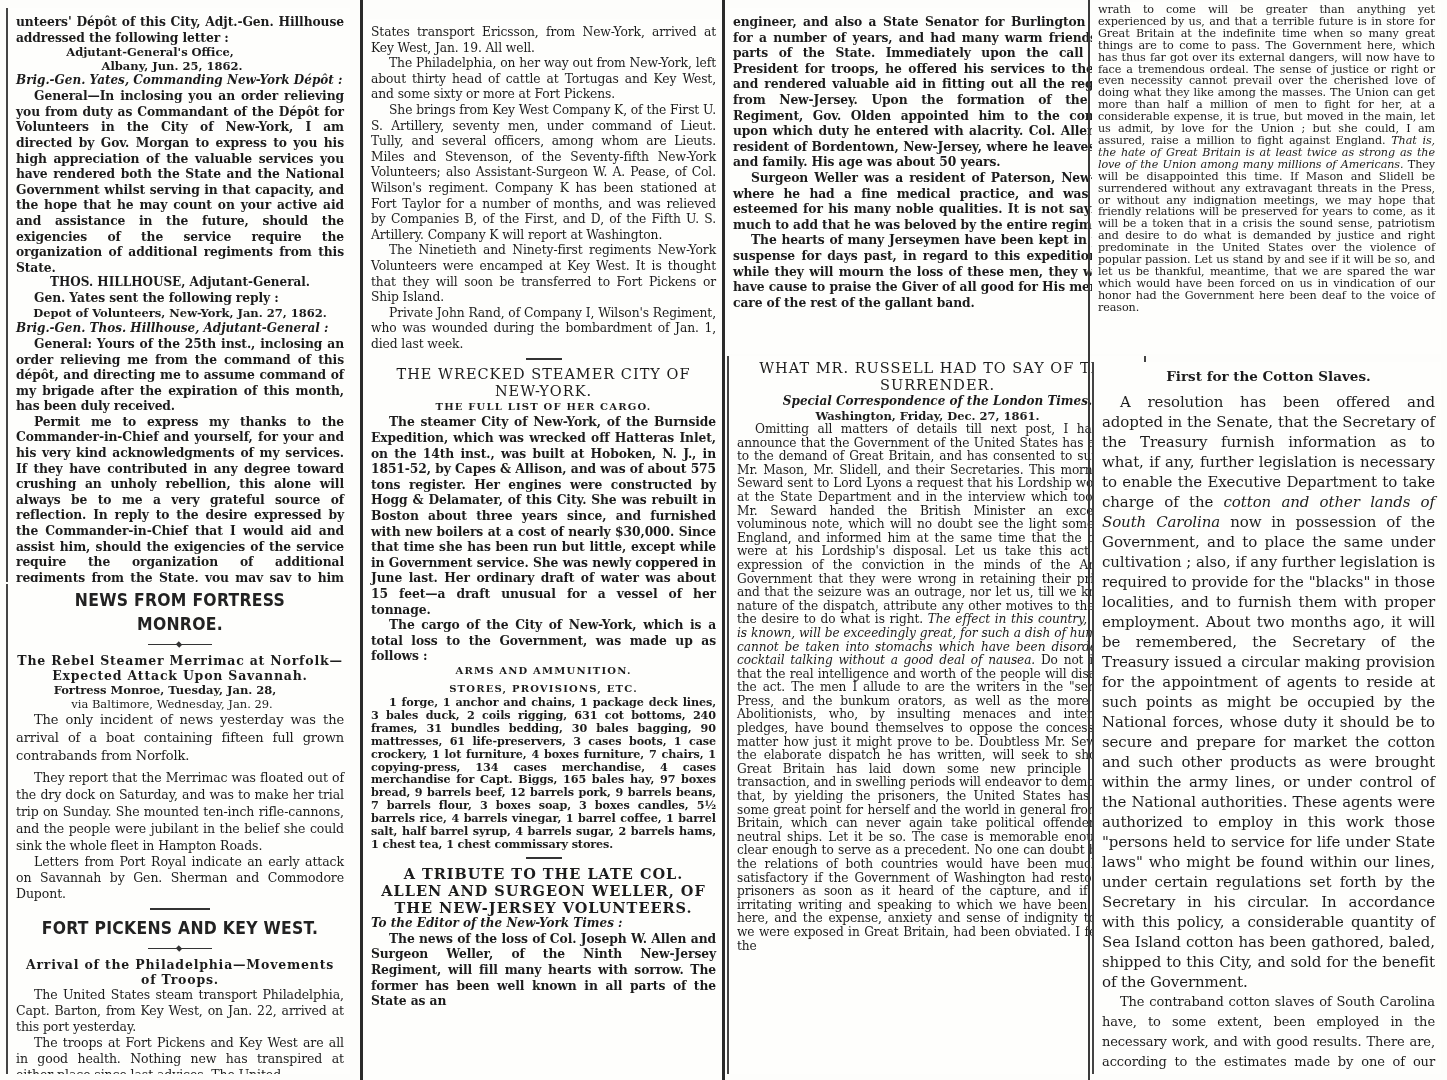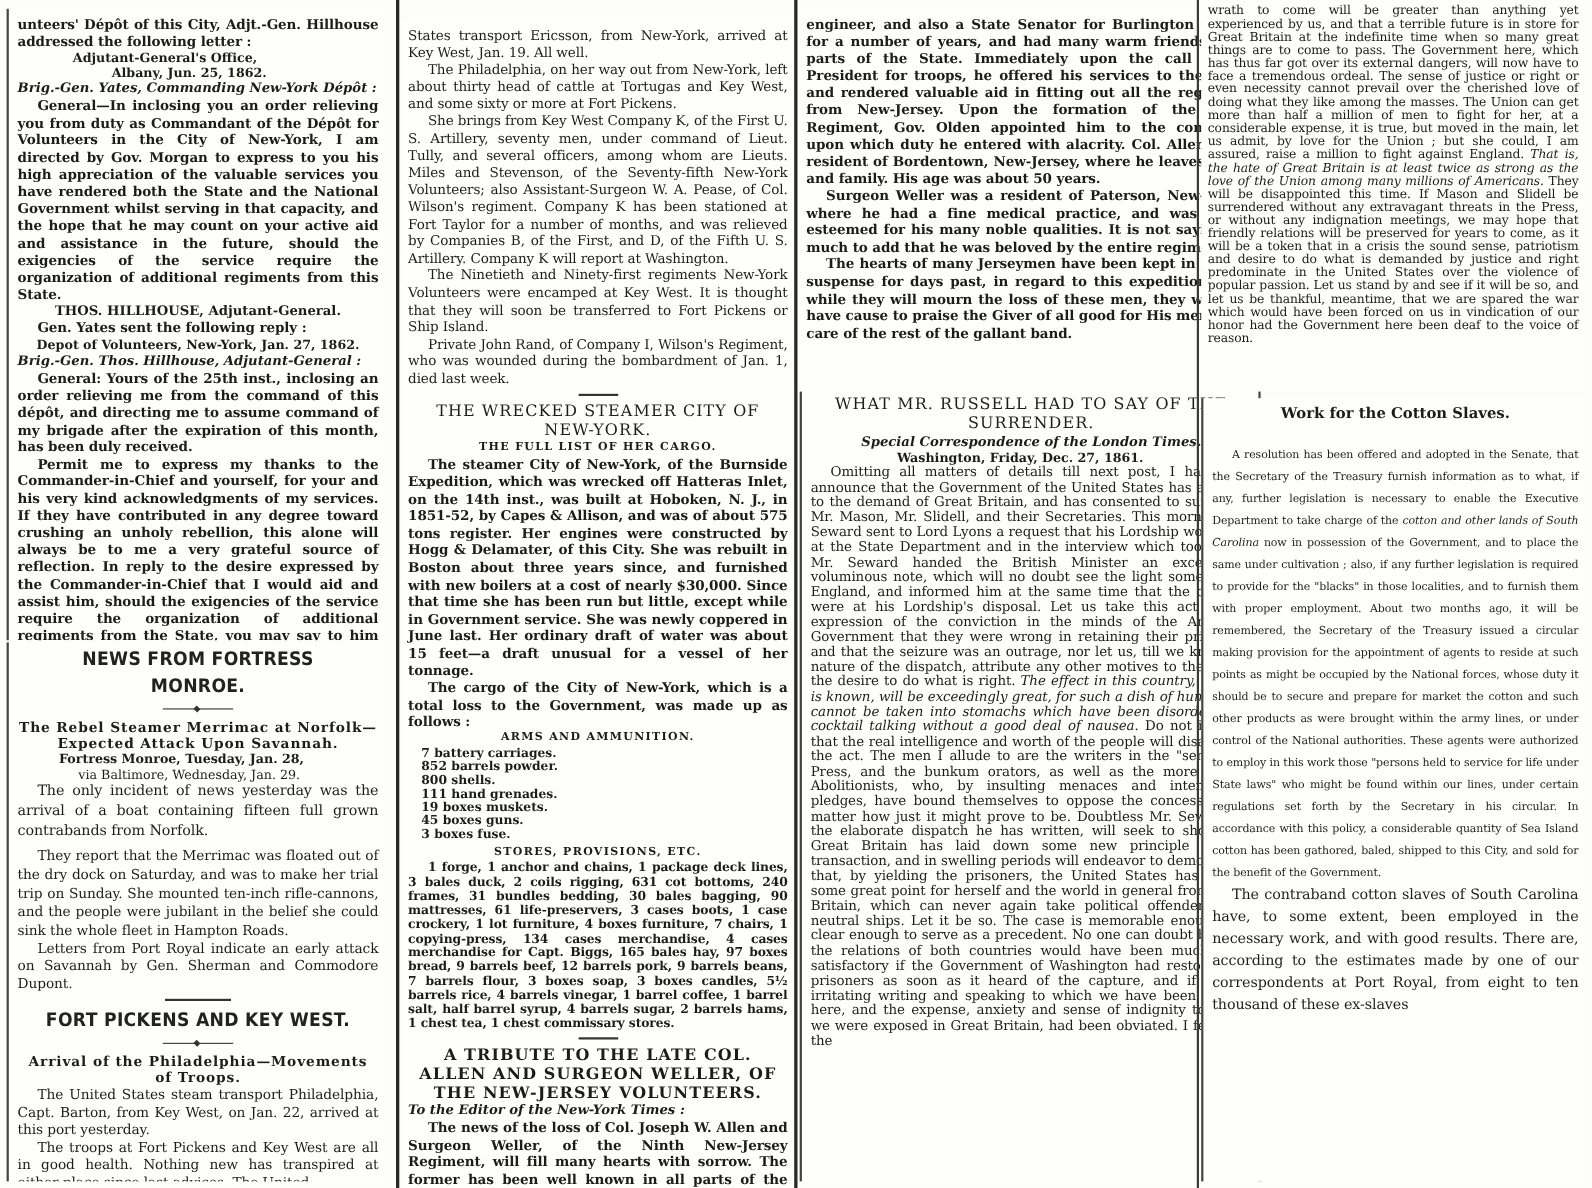--- a/index.html
+++ b/index.html
@@ -76,29 +76,20 @@
     <p class="indent light">The Philadelphia, on her way out from New-York, left about thirty head of cattle at Tortugas and Key West, and some sixty or more at Fort Pickens.</p>
     <p class="indent light">She brings from Key West Company K, of the First U. S. Artillery, seventy men, under command of Lieut. Tully, and several officers, among whom are Lieuts. Miles and Stevenson, of the Seventy-fifth New-York Volunteers; also Assistant-Surgeon W. A. Pease, of Col. Wilson's regiment. Company K has been stationed at Fort Taylor for a number of months, and was relieved by Companies B, of the First, and D, of the Fifth U. S. Artillery. Company K will report at Washington.</p>
     <p class="indent light">The Ninetieth and Ninety-first regiments New-York Volunteers were encamped at Key West. It is thought that they will soon be transferred to Fort Pickens or Ship Island.</p>
     <p class="indent light">Private John Rand, of Company I, Wilson's Regiment, who was wounded during the bombardment of Jan. 1, died last week.</p>
     <div class="rule short"></div>
     <div class="head-lg">THE WRECKED STEAMER CITY OF NEW-YORK.</div>
     <div class="head-caps-sm">THE FULL LIST OF HER CARGO.</div>
     <p class="indent">The steamer City of New-York, of the Burnside Expedition, which was wrecked off Hatteras Inlet, on the 14th inst., was built at Hoboken, N. J., in 1851-52, by Capes &amp; Allison, and was of about 575 tons register. Her engines were constructed by Hogg &amp; Delamater, of this City. She was rebuilt in Boston about three years since, and furnished with new boilers at a cost of nearly $30,000. Since that time she has been run but little, except while in Government service. She was newly coppered in June last. Her ordinary draft of water was about 15 feet—a draft unusual for a vessel of her tonnage.</p>
     <p class="indent">The cargo of the City of New-York, which is a total loss to the Government, was made up as follows :</p>
     <div class="head-caps-sm">ARMS AND AMMUNITION.</div>
-    <div class="list">
-      <div>7 battery carriages.</div>
-      <div>852 barrels powder.</div>
-      <div>800 shells.</div>
-      <div>111 hand grenades.</div>
-      <div>19 boxes muskets.</div>
-      <div>45 boxes guns.</div>
-      <div>3 boxes fuse.</div>
-    </div>
     <div class="head-caps-sm" style="margin-top:4px;">STORES, PROVISIONS, ETC.</div>
     <p class="indent sm">1 forge, 1 anchor and chains, 1 package deck lines, 3 bales duck, 2 coils rigging, 631 cot bottoms, 240 frames, 31 bundles bedding, 30 bales bagging, 90 mattresses, 61 life-preservers, 3 cases boots, 1 case crockery, 1 lot furniture, 4 boxes furniture, 7 chairs, 1 copying-press, 134 cases merchandise, 4 cases merchandise for Capt. Biggs, 165 bales hay, 97 boxes bread, 9 barrels beef, 12 barrels pork, 9 barrels beans, 7 barrels flour, 3 boxes soap, 3 boxes candles, 5½ barrels rice, 4 barrels vinegar, 1 barrel coffee, 1 barrel salt, half barrel syrup, 4 barrels sugar, 2 barrels hams, 1 chest tea, 1 chest commissary stores.</p>
     <div class="rule short"></div>
     <div class="head-lg" style="text-align:center;font-weight:bold;">A TRIBUTE TO THE LATE COL. ALLEN AND SURGEON WELLER, OF THE NEW-JERSEY VOLUNTEERS.</div>
     <div class="salute">To the Editor of the New-York Times :</div>
     <p class="indent">The news of the loss of Col. Joseph W. Allen and Surgeon Weller, of the Ninth New-Jersey Regiment, will fill many hearts with sorrow. The former has been well known in all parts of the State as an</p>
   </div>
 </div>
 
 <div class="col c3">
@@ -122,21 +113,21 @@
 
 <div class="col c4">
   <div class="clip" style="top:2px;height:352px;padding:2px 6px 0 6px;left:2px;right:6px;">
     <p class="light" style="font-size:11.2px;line-height:11.9px;">
       <span>wrath to come will be greater than anything yet experienced by us, and that a terrible future is in store for Great Britain at the indefinite time when so many great things are to come to pass. The Government here, which has thus far got over its external dangers, will now have to face a tremendous ordeal. The sense of justice or right or even necessity cannot prevail over the cherished love of doing what they like among the masses. The Union can get more than half a million of men to fight for her, at a considerable expense, it is true, but moved in the main, let us admit, by love for the Union ; but she could, I am assured, raise a million to fight against England.</span>
       <i>That is, the hate of Great Britain is at least twice as strong as the love of the Union among many millions of Americans.</i>
       <span>They will be disappointed this time. If Mason and Slidell be surrendered without any extravagant threats in the Press, or without any indignation meetings, we may hope that friendly relations will be preserved for years to come, as it will be a token that in a crisis the sound sense, patriotism and desire to do what is demanded by justice and right predominate in the United States over the violence of popular passion. Let us stand by and see if it will be so, and let us be thankful, meantime, that we are spared the war which would have been forced on us in vindication of our honor had the Government here been deaf to the voice of reason.</span>
     </p>
   </div>
   <div class="clip bordered" style="top:362px;height:712px;padding:6px 6px 0 8px;left:2px;right:6px;">
-    <div class="head-md">Work for the Cotton Slaves.</div>
-    <p class="indent light" style="font-size:10px;line-height:20px;margin-top:20px;">
+    <div class="head-md">First for the Cotton Slaves.</div>
+    <p class="indent light" style="font-size:15px;line-height:20px;margin-top:8px;">
       <span>A resolution has been offered and adopted in the Senate, that the Secretary of the Treasury furnish information as to what, if any, further legislation is necessary to enable the Executive Department to take charge of the</span>
       <i>cotton and other lands of South Carolina</i>
       <span>now in possession of the Government, and to place the same under cultivation ; also, if any further legislation is required to provide for the "blacks" in those localities, and to furnish them with proper employment. About two months ago, it will be remembered, the Secretary of the Treasury issued a circular making provision for the appointment of agents to reside at such points as might be occupied by the National forces, whose duty it should be to secure and prepare for market the cotton and such other products as were brought within the army lines, or under control of the National authorities. These agents were authorized to employ in this work those "persons held to service for life under State laws" who might be found within our lines, under certain regulations set forth by the Secretary in his circular. In accordance with this policy, a considerable quantity of Sea Island cotton has been gathored, baled, shipped to this City, and sold for the benefit of the Government.</span>
     </p>
     <p class="indent light" style="font-size:13px;line-height:20px;">The contraband cotton slaves of South Carolina have, to some extent, been employed in the necessary work, and with good results. There are, according to the estimates made by one of our correspondents at Port Royal, from eight to ten thousand of these ex-slaves</p>
   </div>
 </div>
 
 </body></html>

